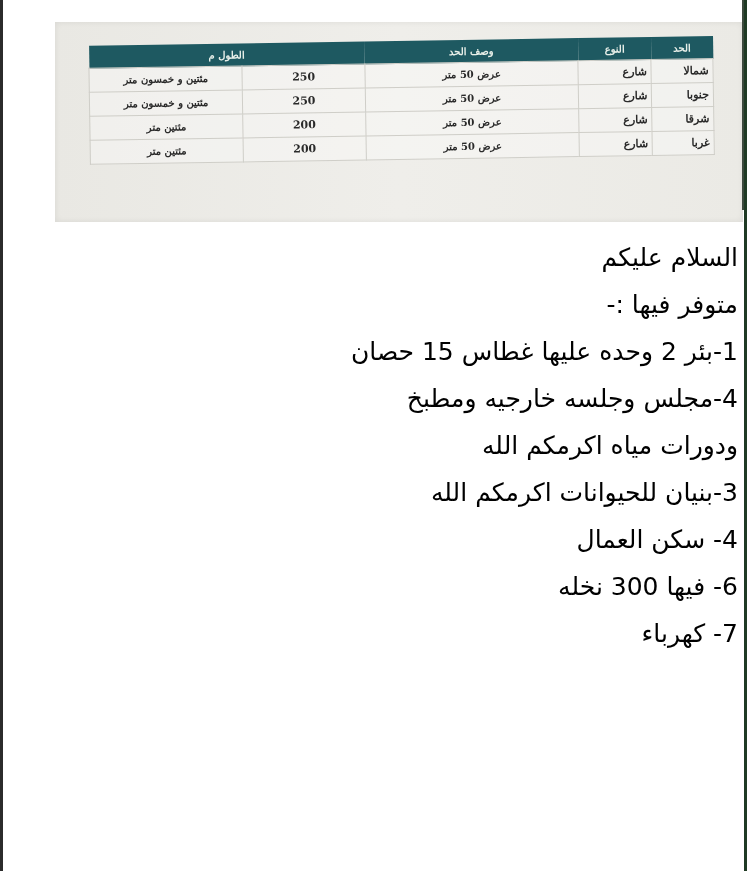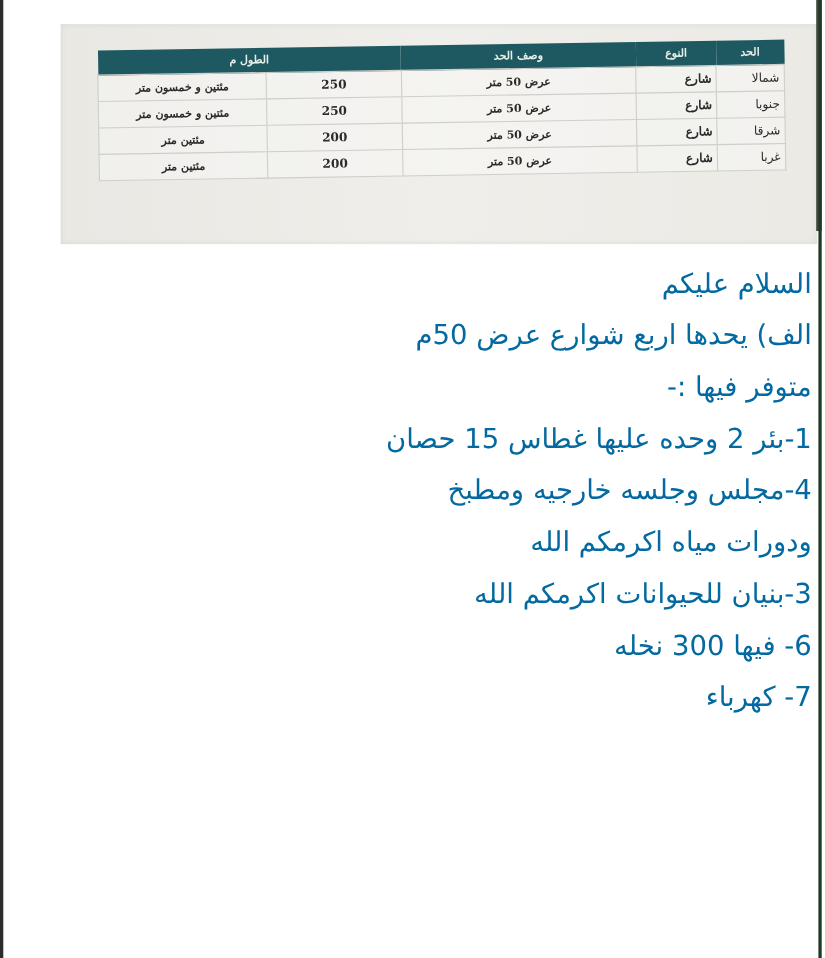--- a/index.html
+++ b/index.html
@@ -29,30 +29,30 @@
   }
   table.deed th {
     background:#1e5961; color:#e8efe9; font-weight:bold; height:22px;
     font-size:10px; padding:0 6px; text-align:center;
   }
   table.deed th.c1 { text-align:center; }
   table.deed td {
     height:23px; border:1px solid #cfcec8; text-align:center; padding:0 4px;
     background:rgba(255,255,255,0.35);
   }
-  table.deed td.dir { text-align:right; width:54px; font-weight:normal; font-size:11px; }
+  table.deed td.dir { text-align:right; width:54px; font-weight:bold; font-size:11px; }
   table.deed td.type { width:66px; text-align:right; font-size:11px; }
   table.deed td.desc { width:214px; }
   table.deed td.num { width:118px; font-size:11px; }
   table.deed td.txt { width:150px; }
 
   .body-text {
     position:absolute; right:12px; top:234px; width:700px;
     direction:rtl; text-align:right;
-    font-family:"DejaVu Sans", sans-serif; font-size:25px; color:#0369a1;
+    font-family:"DejaVu Sans", sans-serif; font-size:25px; color:#000000;
     line-height:47px;
   }
   .body-text .line { white-space:nowrap; height:47px; }
   .cut-line {
     position:absolute; left:250px; top:866px; width:300px; height:5px;
     overflow:hidden;
   }
 </style>
 </head>
 <body>
@@ -102,25 +102,25 @@
       </tbody>
     </table>
   </div>
 </div>
 
 <div class="right-edge-top"></div>
 <div class="right-edge"></div>
 
 <div class="body-text">
   <div class="line">السلام عليكم</div>
-  <div class="line">الف) يحدها اربع شوارع عرض 50م</div>
   <div class="line">متوفر فيها :-</div>
   <div class="line">1-بئر 2 وحده عليها غطاس 15 حصان</div>
   <div class="line">4-مجلس وجلسه خارجيه ومطبخ</div>
   <div class="line">ودورات مياه اكرمكم الله</div>
   <div class="line">3-بنيان للحيوانات اكرمكم الله</div>
+  <div class="line">4- سكن العمال</div>
   <div class="line">6- فيها 300 نخله</div>
   <div class="line">7- كهرباء</div>
 </div>
 
 <div class="cut-line">
   
 </div>
 
 </body></html>

